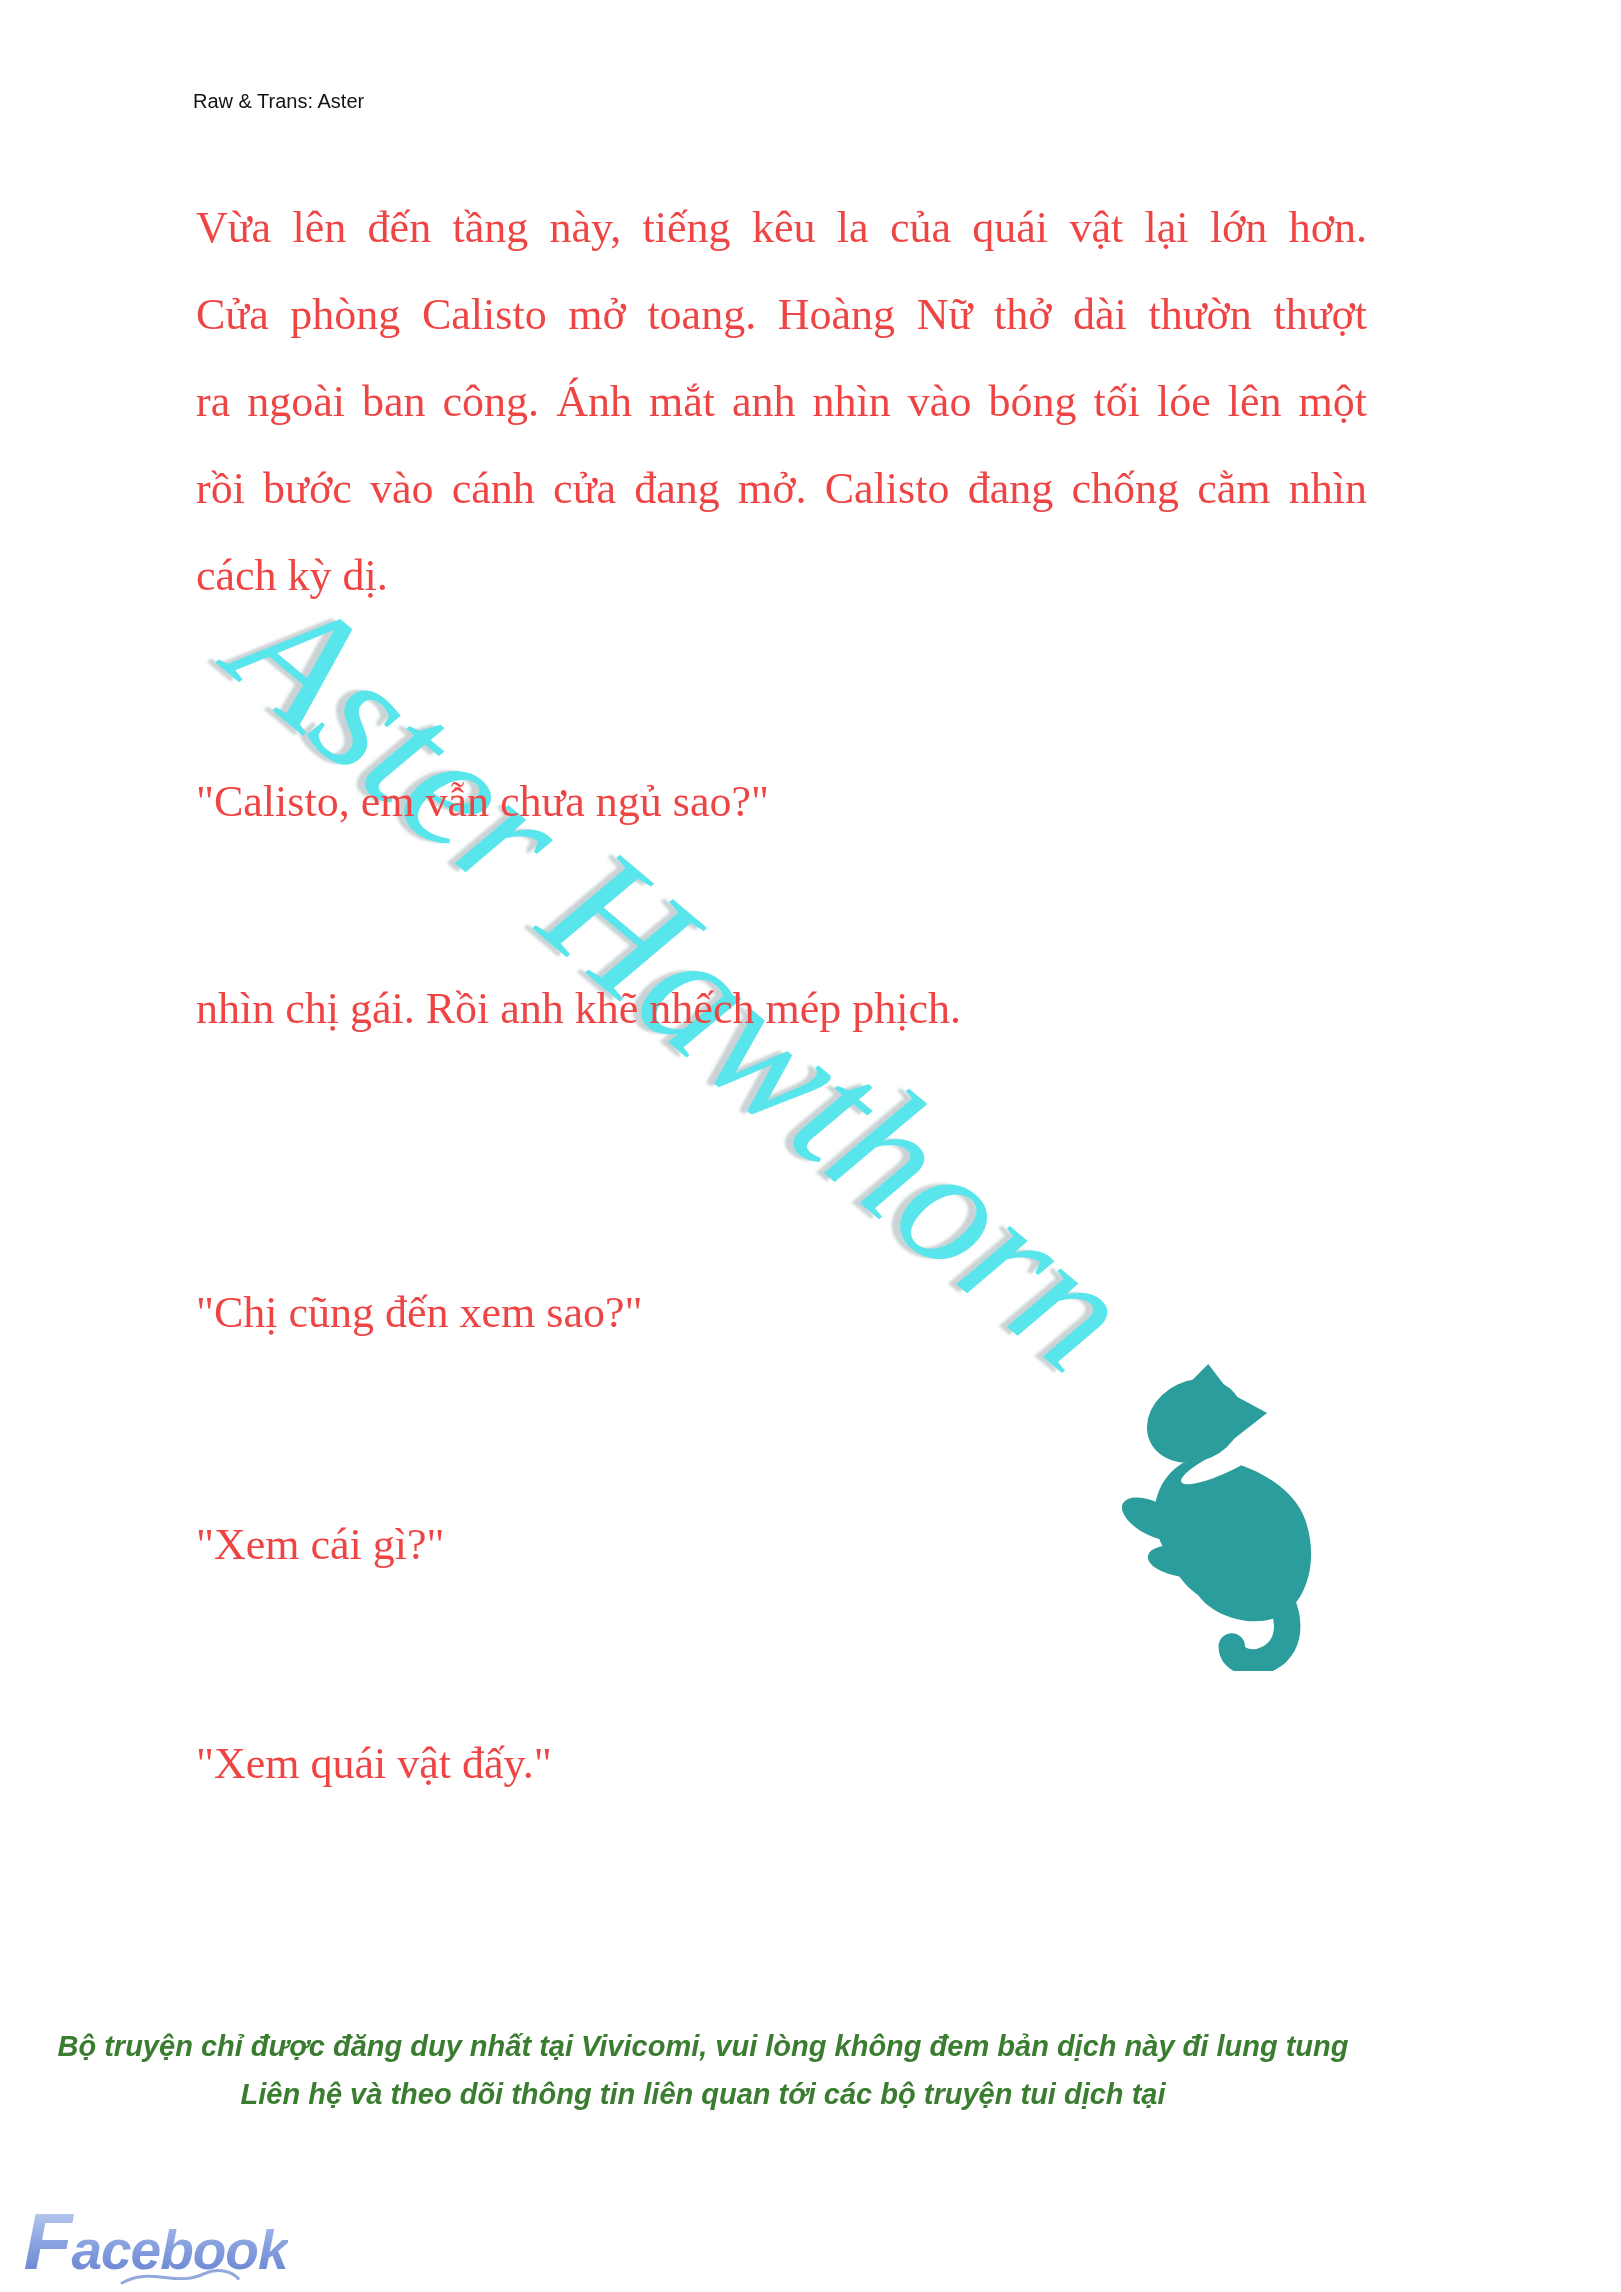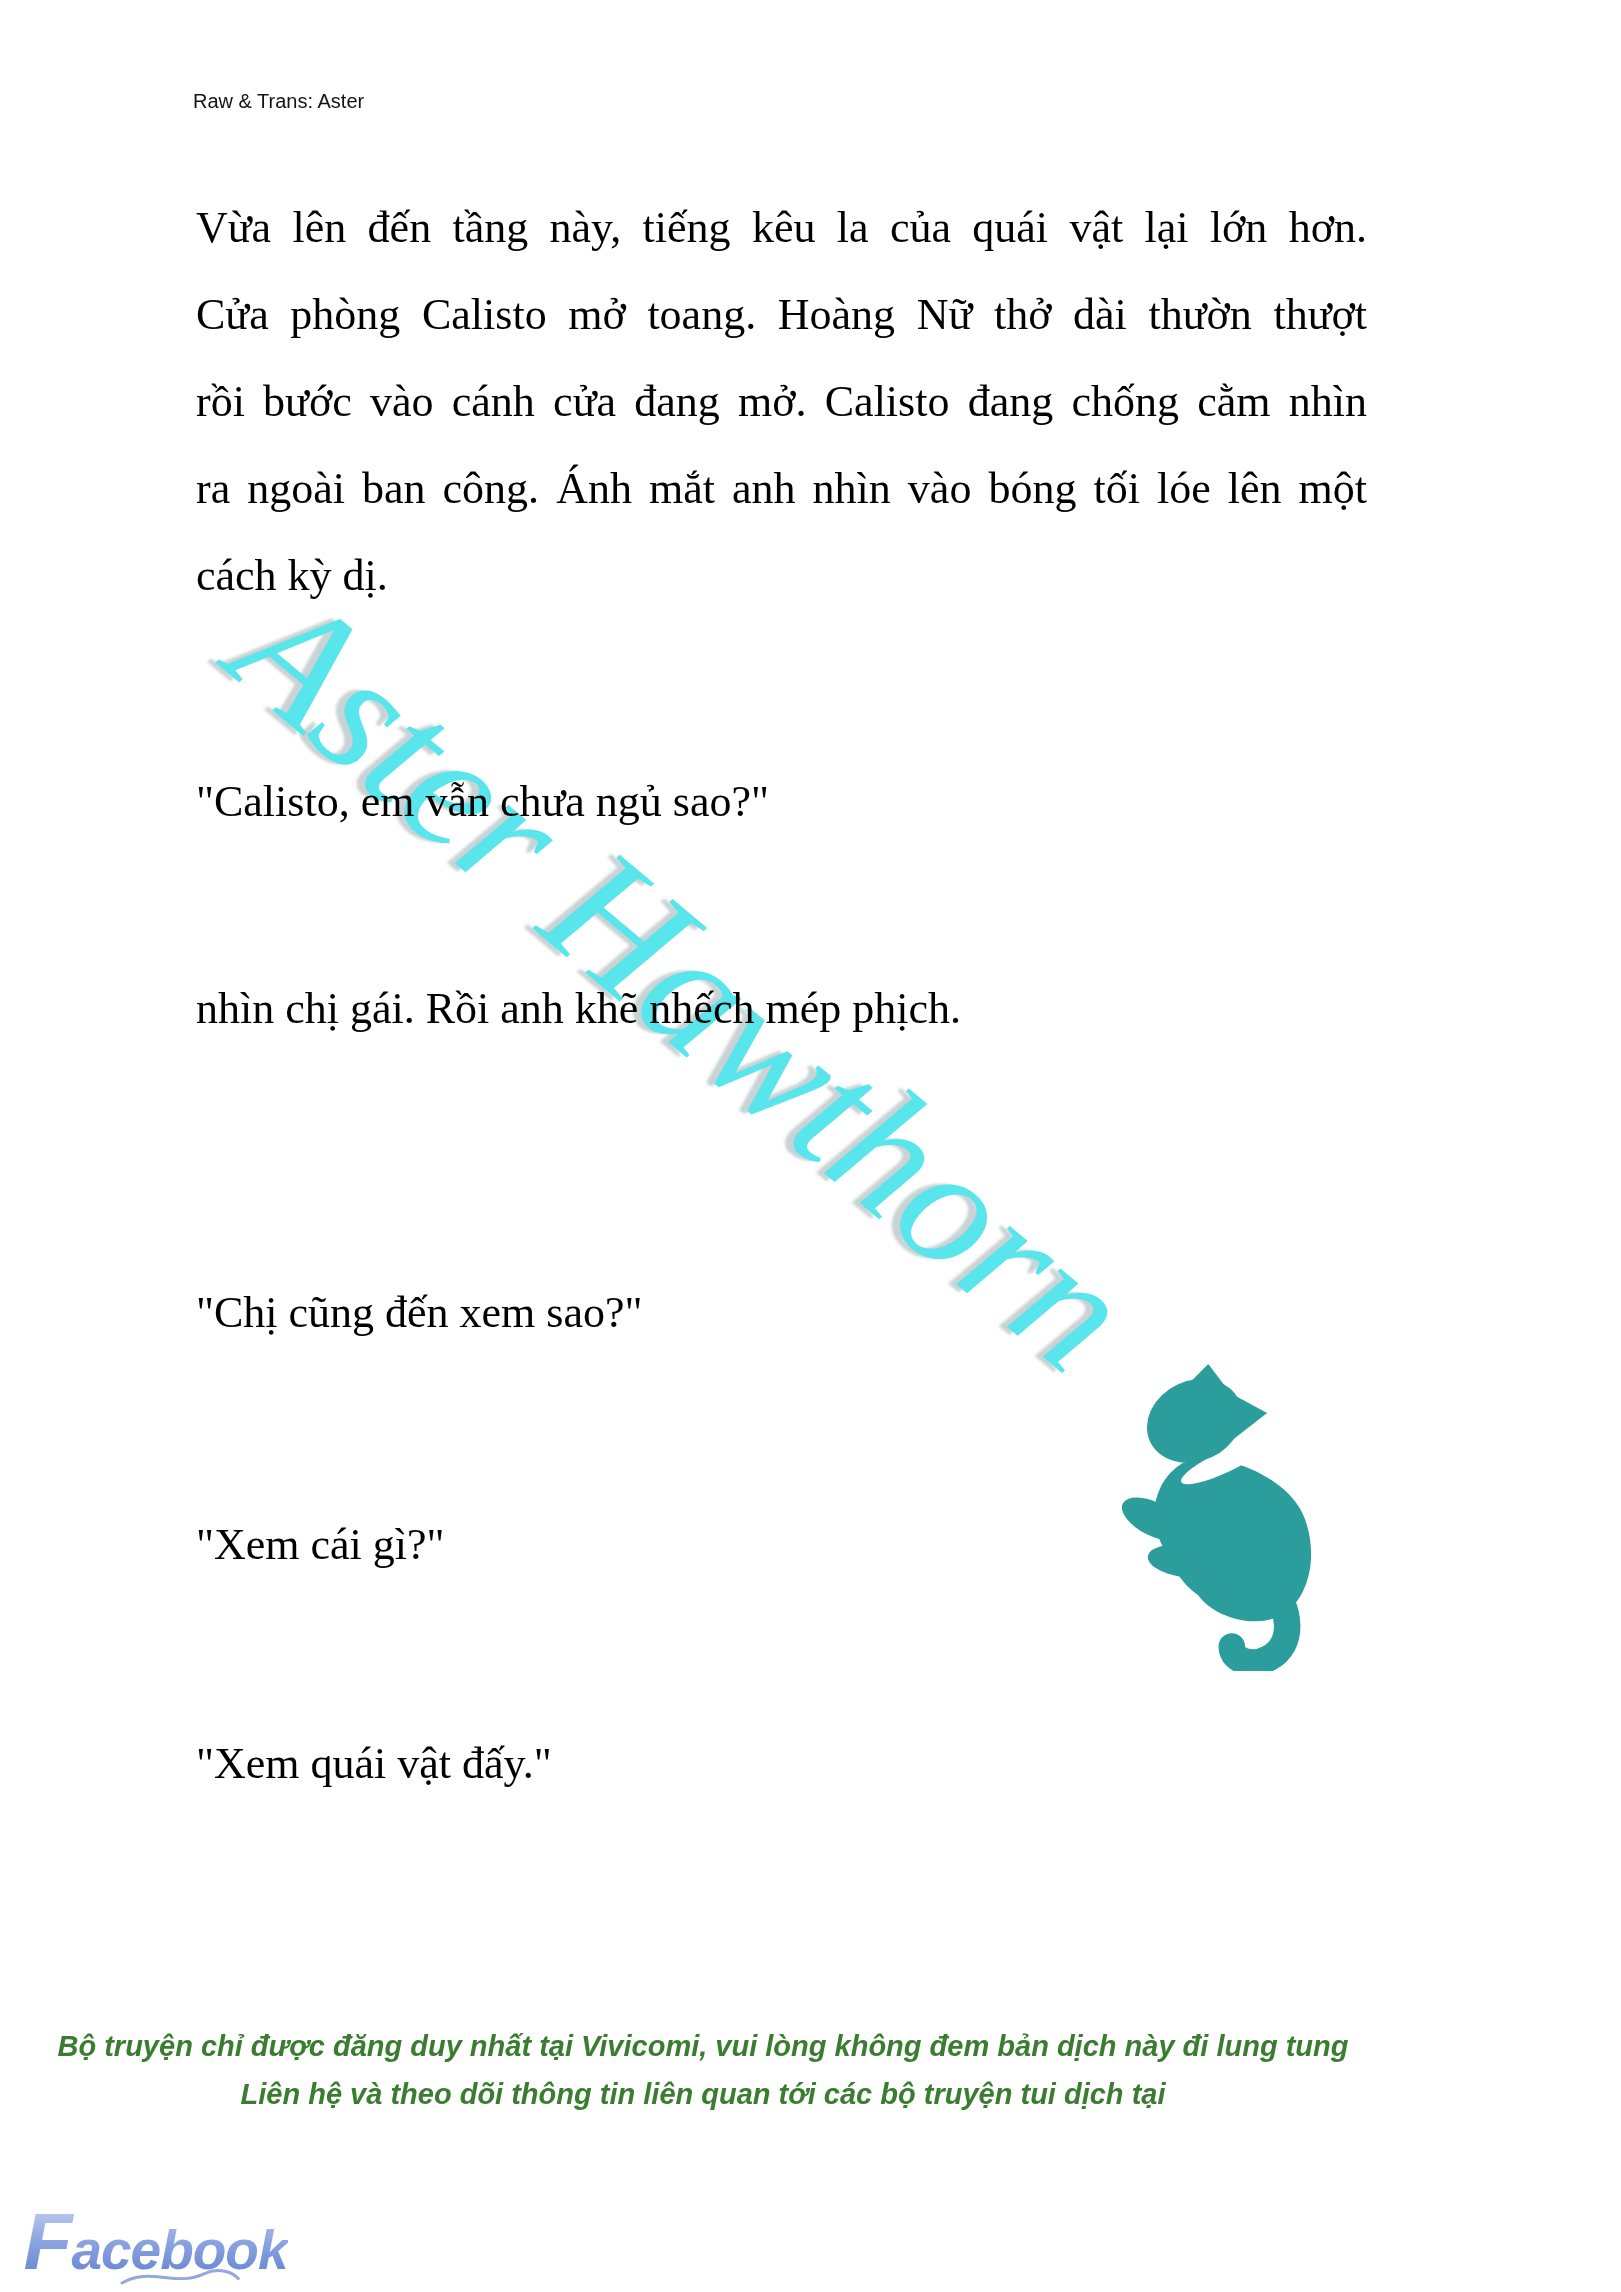--- a/index.html
+++ b/index.html
@@ -31,21 +31,21 @@
     transform-origin:0 0;
     z-index:1;
     text-shadow:-6.9px 4.9px 2.9px rgba(135,155,160,0.45);
   }
   .textblock{
     position:absolute;
     left:196px;
     width:1171px;
     font-size:44px;
     line-height:87px;
-    color:#000000;
+    color:#ef4444;
     z-index:2;
   }
   .textblock .line{min-height:87px;}
   .line.just{
     text-align:justify;
     text-align-last:justify;
   }
   .p1{top:184px;}
   .d1{top:758px;}
   .p2{top:965px;}
@@ -98,22 +98,22 @@
 
 <div class="page">
 
   <div class="credit-header">Raw &amp; Trans: Aster</div>
 
   <div class="watermark">Aster Hawthorn</div>
 
   <div class="textblock p1">
     <div class="line just">Vừa lên đến tầng này, tiếng kêu la của quái vật lại lớn hơn.</div>
     <div class="line just">Cửa phòng Calisto mở toang. Hoàng Nữ thở dài thườn thượt</div>
+    <div class="line just">ra ngoài ban công. Ánh mắt anh nhìn vào bóng tối lóe lên một</div>
     <div class="line just">rồi bước vào cánh cửa đang mở. Calisto đang chống cằm nhìn</div>
-    <div class="line just">ra ngoài ban công. Ánh mắt anh nhìn vào bóng tối lóe lên một</div>
     <div class="line">cách kỳ dị.</div>
   </div>
 
   <div class="textblock d1">
     <div class="line">"Calisto, em vẫn chưa ngủ sao?"</div>
   </div>
 
   <div class="textblock p2">
     <div class="line">nhìn chị gái. Rồi anh khẽ nhếch mép phịch.</div>
   </div>

